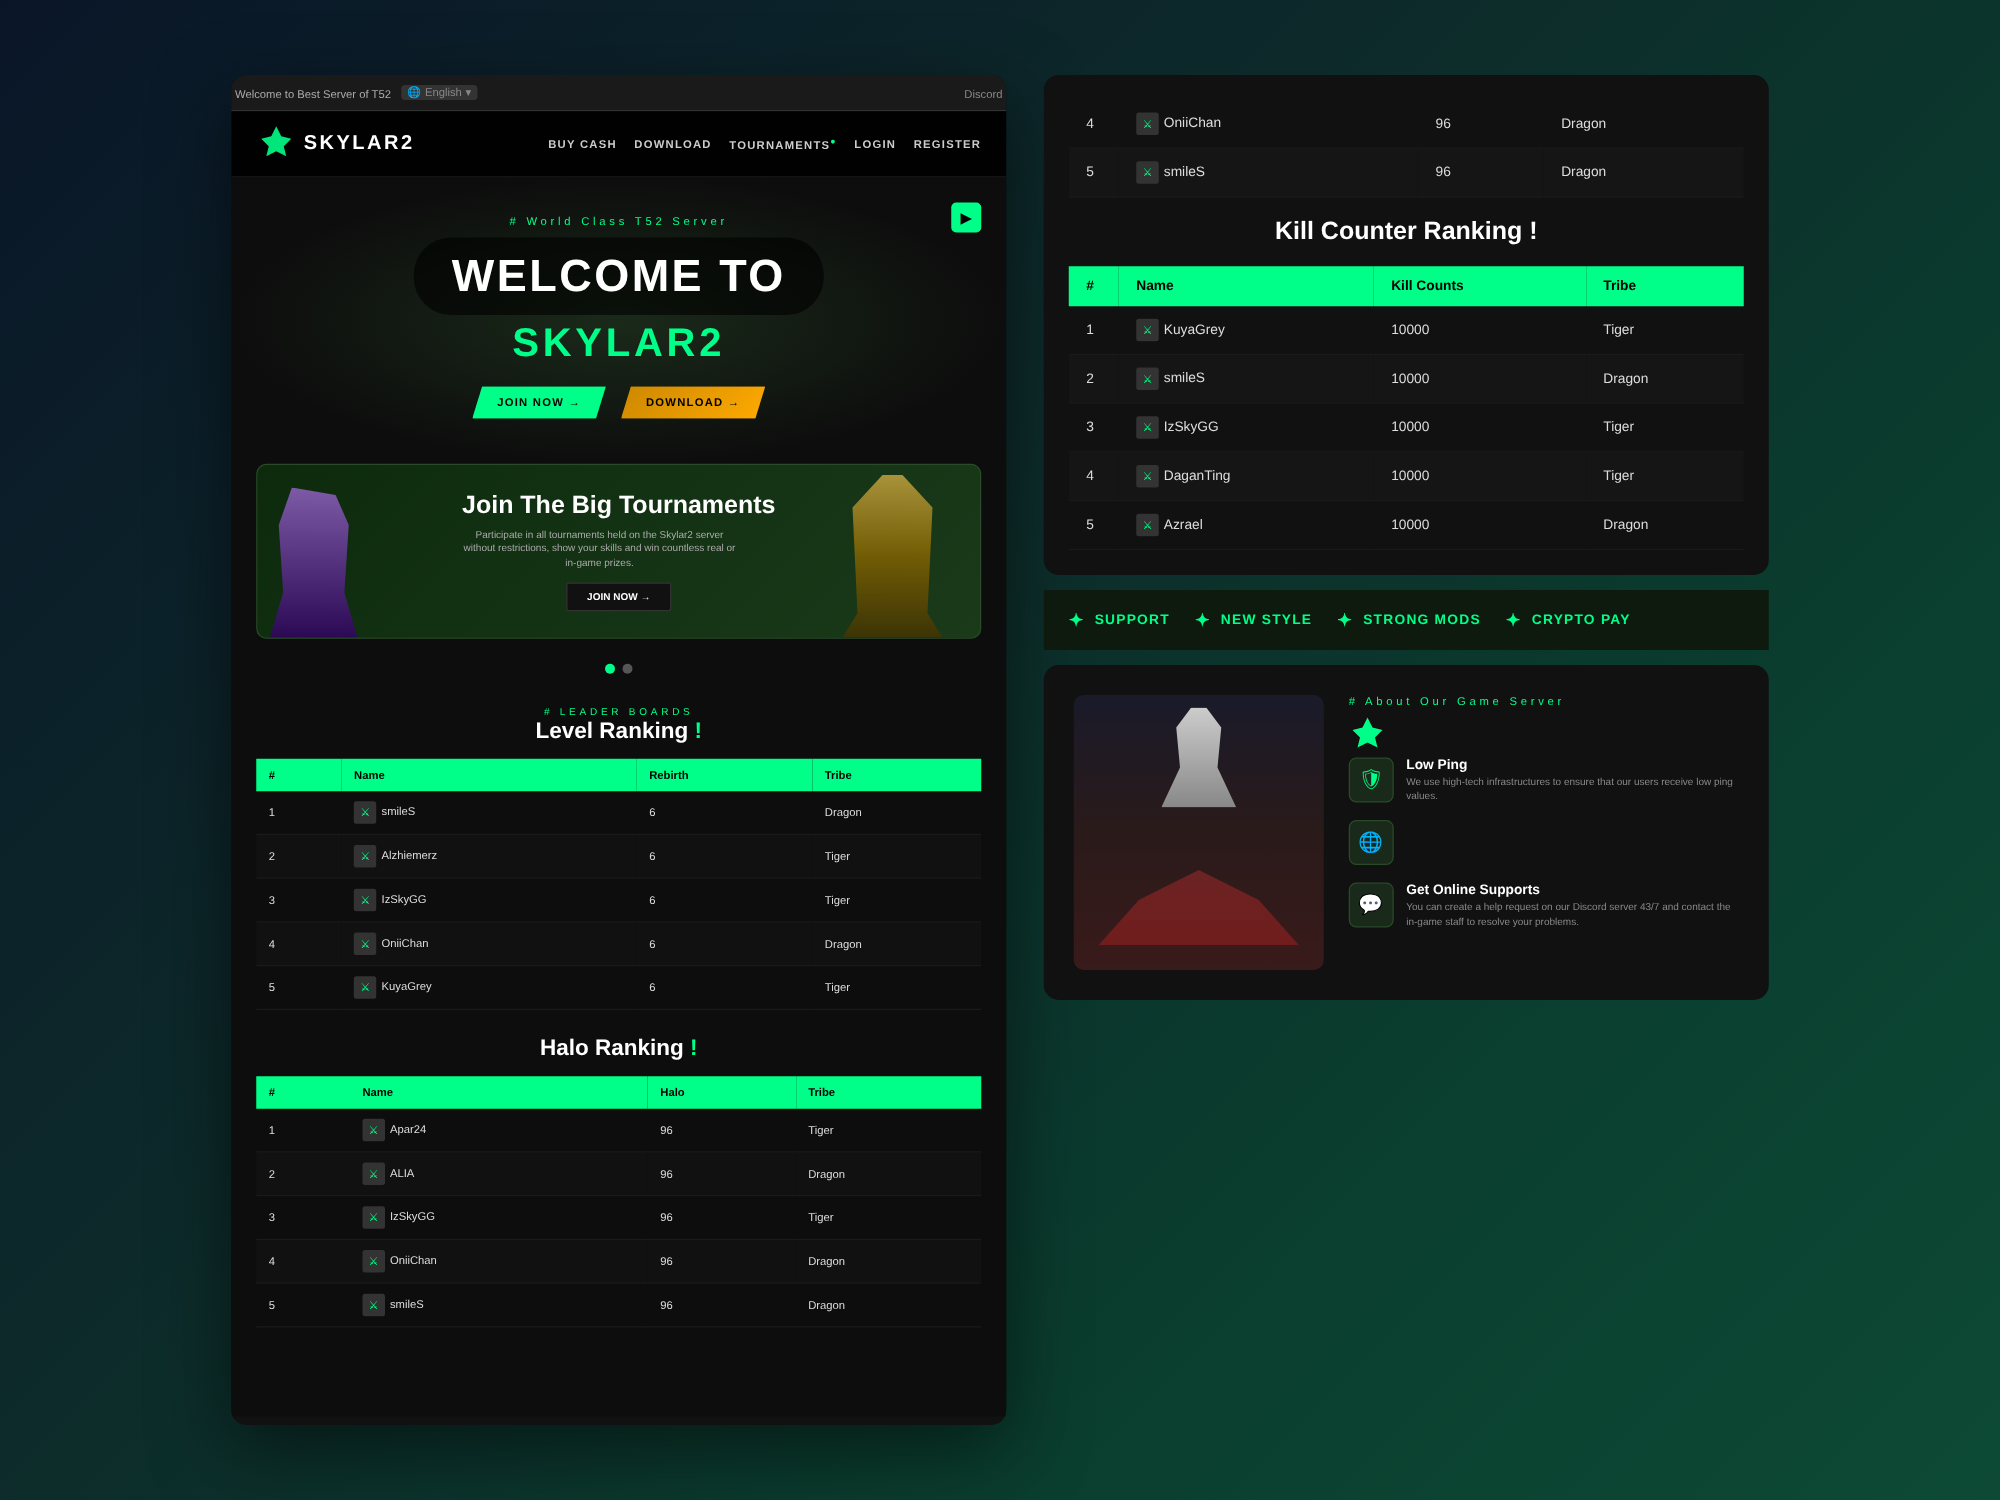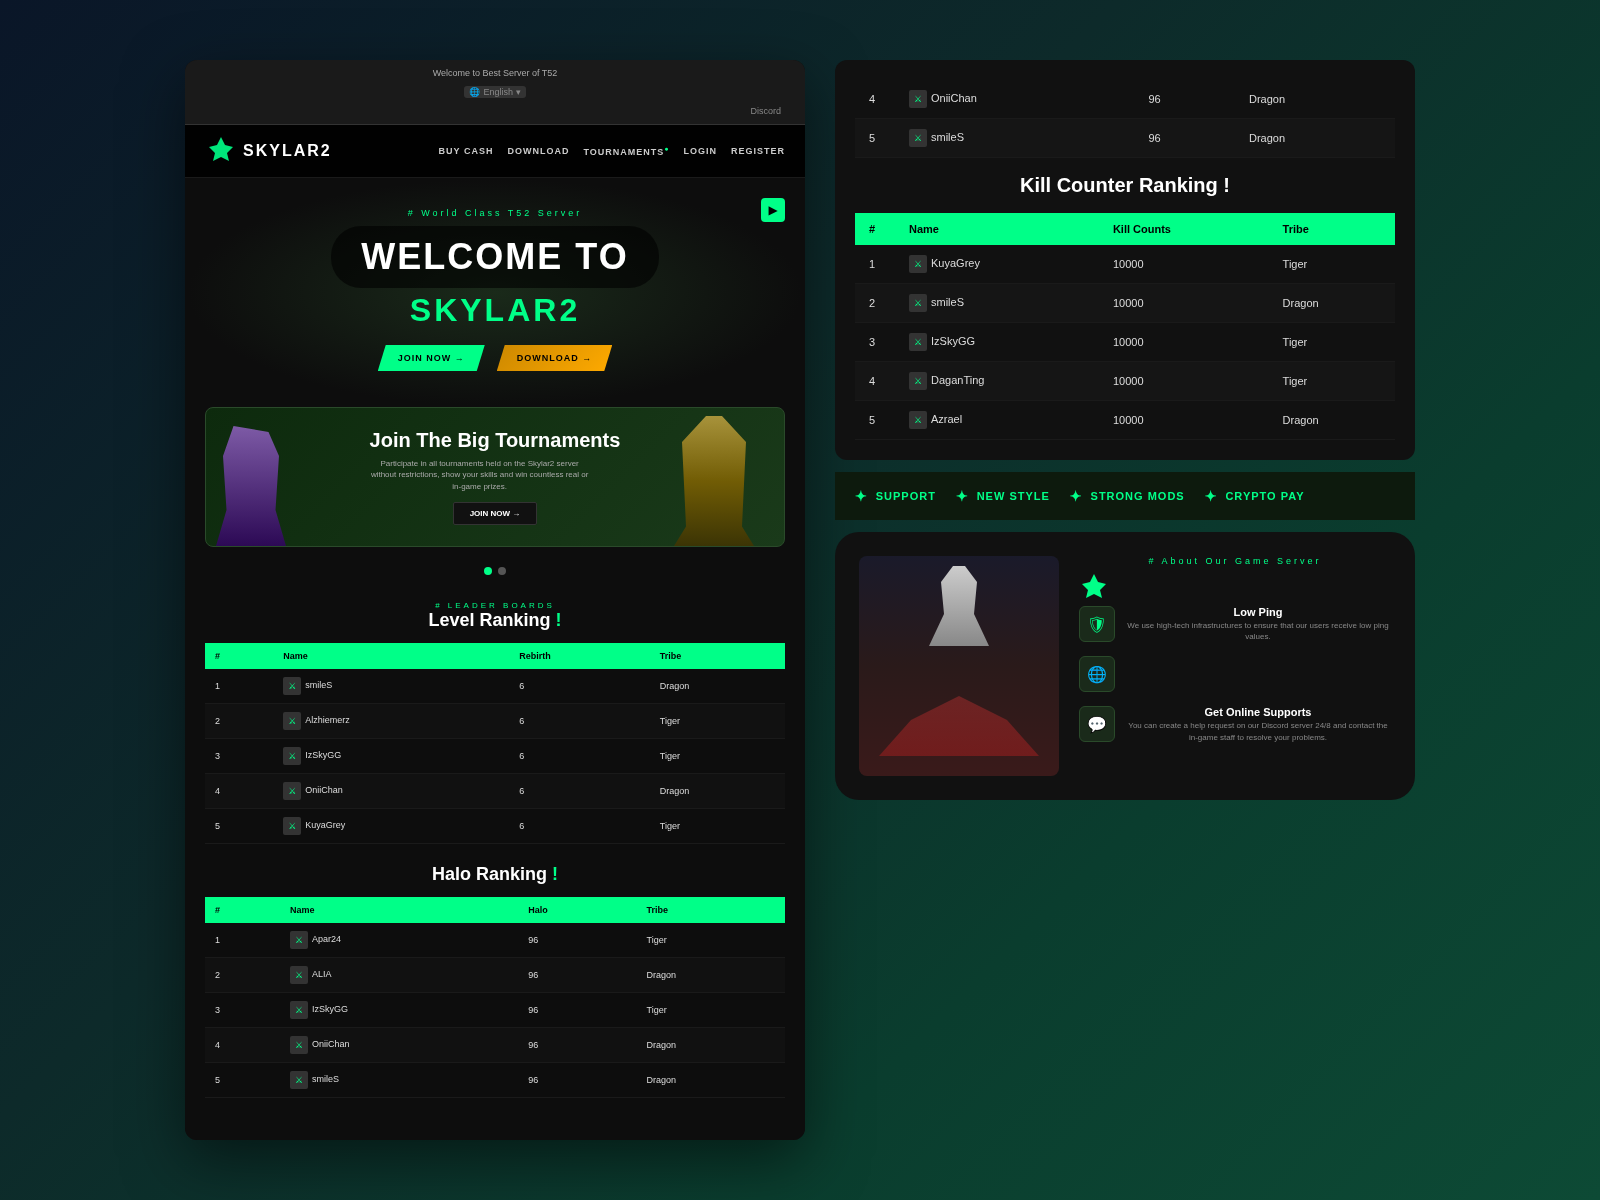--- a/index.html
+++ b/index.html
@@ -22,28 +22,27 @@
       height: 1080px;
       background: #111;
       border-radius: 12px;
       overflow: hidden;
       box-shadow: 0 20px 60px rgba(0,0,0,0.5);
       flex-shrink: 0;
     }
 
     .browser-bar {
       background: #1a1a1a;
-      padding: 8px 24px;
-      display: flex;
-      align-items: center;
+      padding: 8px 3px;
+      display: flex;
+      align-items: flex-end;
       gap: 8px;
       font-size: 10px;
       color: #888;
       border-bottom: 1px solid #333;
-      flex-direction: column;
     }
 
     .browser-bar .tab-text {
       font-size: 9px;
       color: #aaa;
     }
 
     .browser-bar .lang-badge {
       background: #333;
       border-radius: 3px;
@@ -431,26 +430,25 @@
     }
 
     .feature-star {
       color: #00ff88;
       font-size: 14px;
     }
 
     
     .about-section {
       background: #111;
-      border-radius: 24px;
+      border-radius: 12px;
       padding: 24px;
       flex: 1;
       display: flex;
       gap: 20px;
-      text-align: center;
     }
 
     .about-image {
       width: 200px;
       height: 220px;
       flex-shrink: 0;
       border-radius: 8px;
       overflow: hidden;
       background: linear-gradient(180deg, #1a1a2a 0%, #2a1a1a 50%, #3a1a1a 100%);
       position: relative;
@@ -846,21 +844,21 @@
         <div class="feature-desc">We use high-tech infrastructures to ensure that our users receive low ping values.</div>
       </div>
     </div>
             <div class="feature-row">
       <div class="feature-icon-box">🌐</div>
     </div>
             <div class="feature-row">
       <div class="feature-icon-box">💬</div>
       <div class="feature-content">
         <div class="feature-name">Get Online Supports</div>
-        <div class="feature-desc">You can create a help request on our Discord server 24/8 and contact the in-game staff to resolve your problems.</div>
+        <div class="feature-desc">You can create a help request on our Discord server 43/7 and contact the in-game staff to resolve your problems.</div>
       </div>
     </div>
           </div>
       </div>
     </div>
 
   </div>
 </div>
 
 </body></html>

